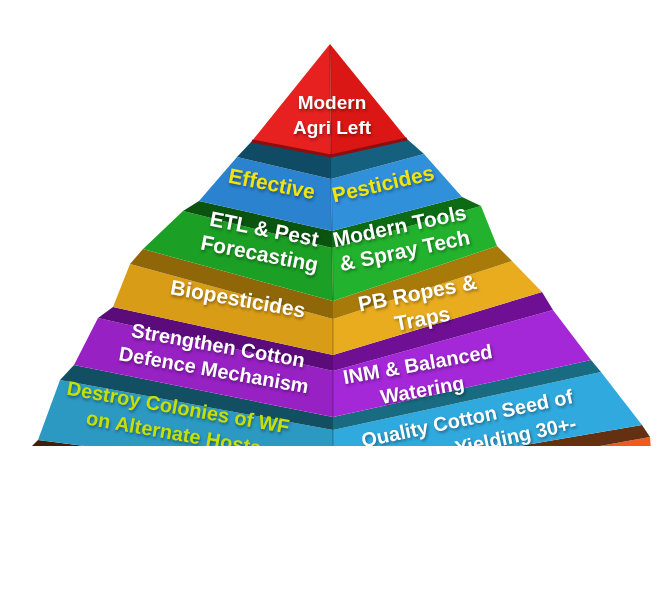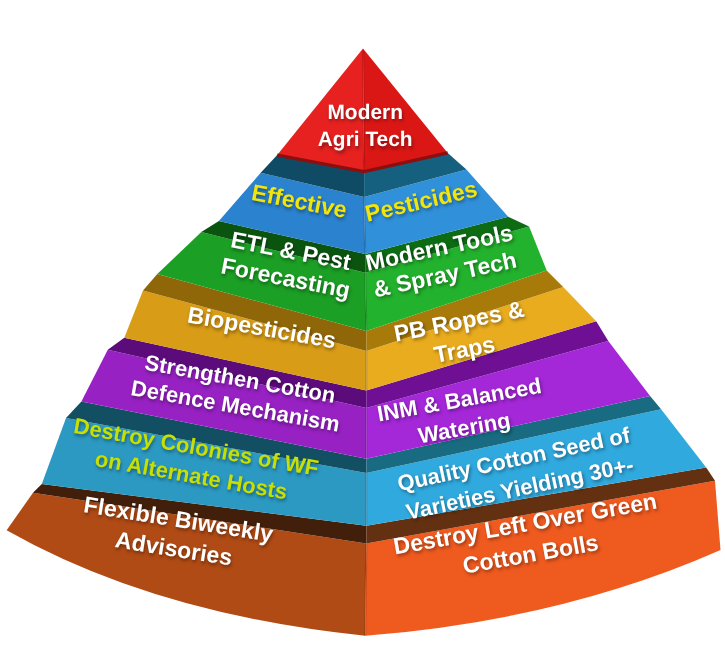--- a/index.html
+++ b/index.html
@@ -1,16 +1,16 @@
 <!DOCTYPE html>
 <html><head>
 <meta charset="utf-8">
 <style>
   html,body{margin:0;padding:0;background:#fff;}
-  #stage{position:relative;width:659px;height:594px;background:#fff;overflow:hidden;
+  #stage{position:relative;width:659px;height:446px;background:#fff;overflow:hidden;
          font-family:"Liberation Sans",sans-serif;}
   #pyr-svg{position:absolute;left:0;top:0;}
   .lbl{position:absolute;font-weight:700;text-align:center;line-height:1.2;
        text-shadow:1px 2px 3px rgba(0,0,0,0.38);white-space:nowrap;}
   .lbl div{pointer-events:none;}
 </style>
 </head>
 <body>
 
 <div id="stage">
@@ -57,21 +57,21 @@
       <line x1="332" y1="248" x2="333" y2="301"></line>
       <line x1="333" y1="319" x2="333" y2="355"></line>
       <line x1="333" y1="371" x2="333" y2="417"></line>
       <line x1="333" y1="430" x2="333" y2="478"></line>
       <line x1="333" y1="494" x2="332" y2="578"></line>
     </g>
   </svg>
 
   <div class="lbl" style="left: 262px; top: 90px; width: 140px; font-size: 19px; line-height: 25px; color: rgb(255, 255, 255);">
     <div>Modern</div>
-    <div>Agri Tech</div>
+    <div>Agri Left</div>
   </div>
 
   <div class="lbl" style="left: 197px; top: 171px; width: 150px; font-size: 21px; transform: rotate(11deg); color: rgb(242, 229, 12);">
     <div>Effective</div>
   </div>
   <div class="lbl" style="left: 303px; top: 171px; width: 160px; font-size: 21px; transform: rotate(-13deg); color: rgb(242, 229, 12);">
     <div>Pesticides</div>
   </div>
 
   <div class="lbl" style="left: 172px; top: 216px; width: 180px; font-size: 21px; line-height: 25px; transform: rotate(11deg); color: rgb(255, 255, 255);">

